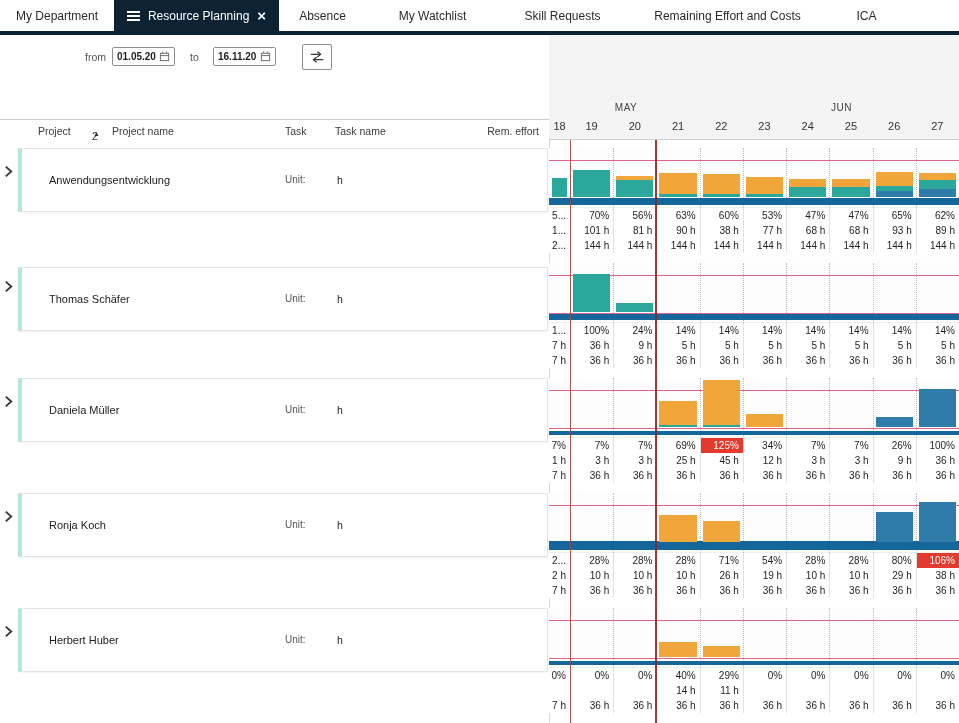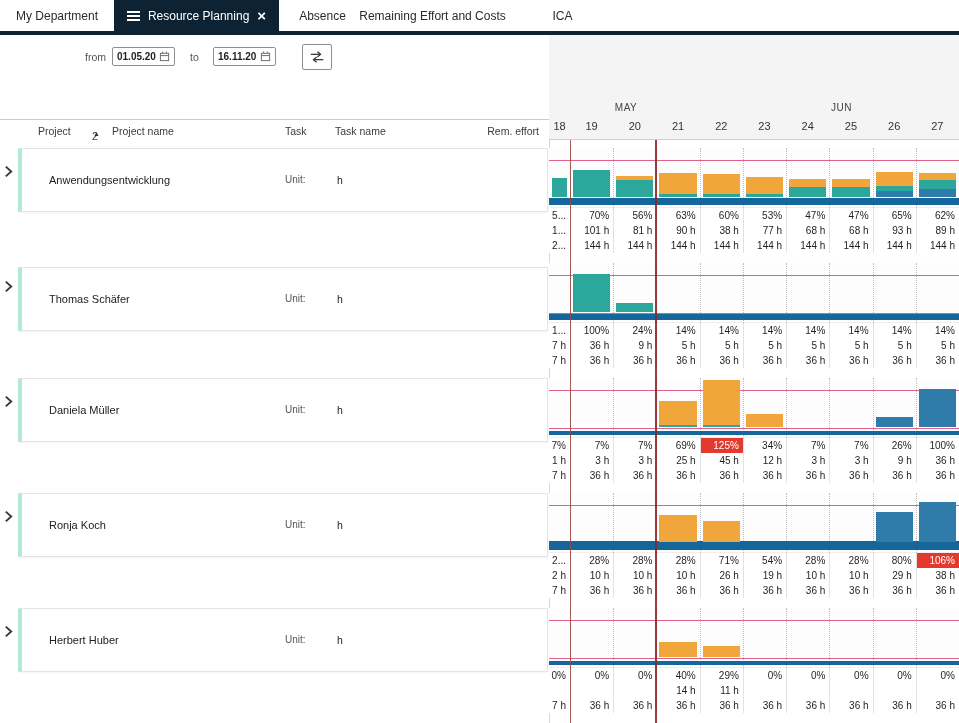--- a/index.html
+++ b/index.html
@@ -91,20 +91,26 @@
     <span class="burger">
         <i></i>
         <i></i>
         <i></i>
       </span>
     <span>Resource Planning</span>
     <span class="close">×</span>
   </div>
   <div class="tab">
     <span>Absence</span>
+  </div>
+  <div class="tab">
+    <span>My Watchlist</span>
+  </div>
+  <div class="tab">
+    <span>Skill Requests</span>
   </div>
   <div class="tab">
     <span>Remaining Effort and Costs</span>
   </div>
   <div class="tab">
     <span>ICA</span>
   </div>
 </div>
 
 <span class="lbl" id="from-lbl">from</span>

